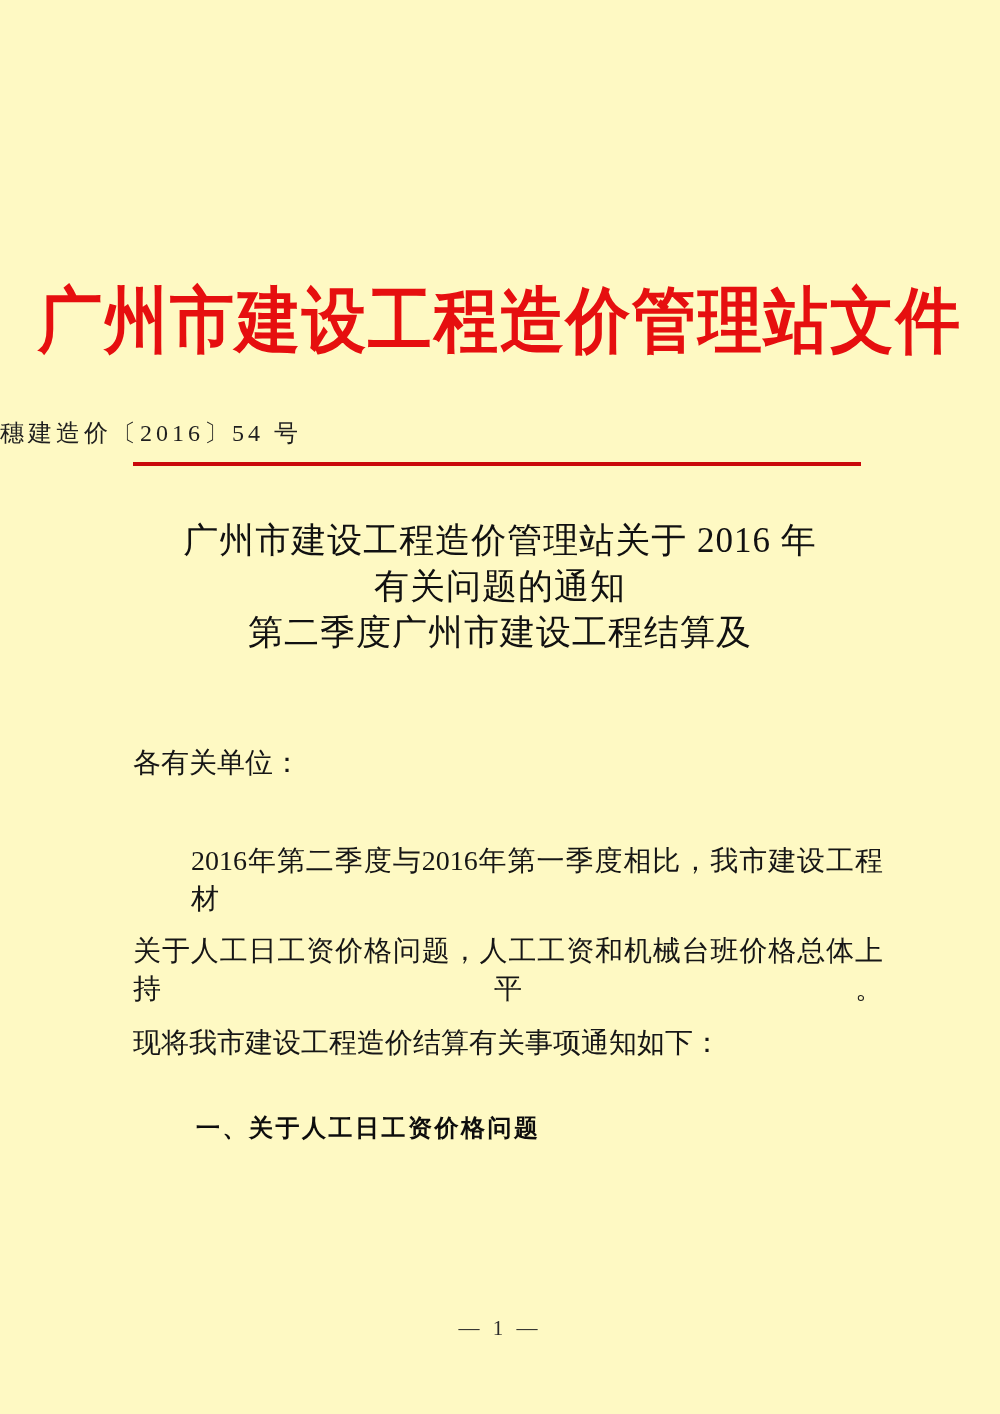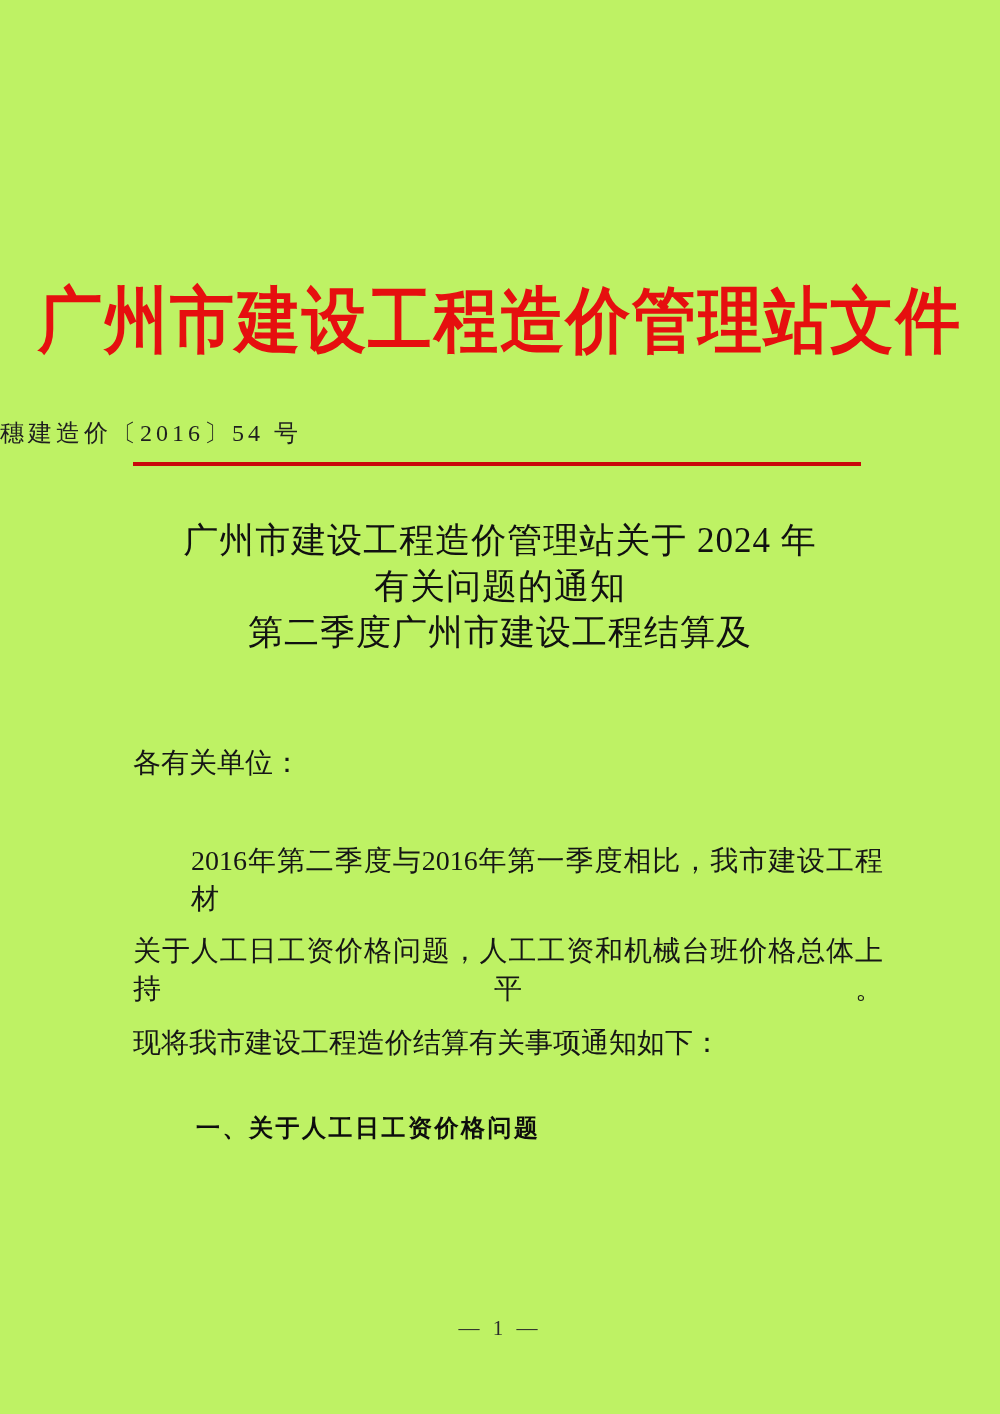--- a/index.html
+++ b/index.html
@@ -4,21 +4,21 @@
 <style>
   html, body {
     margin: 0;
     padding: 0;
     background: #ffffff;
   }
   .page {
     position: relative;
     width: 1000px;
     height: 1414px;
-    background: #bef264;
+    background: #fef9c3;
     overflow: hidden;
     font-family: "Liberation Serif", "DejaVu Serif", serif;
     color: #1a1a1a;
   }
   
   .org-title {
     position: absolute;
     top: 272px;
     left: 0;
     width: 1000px;
@@ -118,21 +118,21 @@
 
 <div class="page">
 
   <div class="org-title">广州市建设工程造价管理站文件</div>
 
   <div class="doc-number">穗建造价〔2016〕54 号</div>
 
   <div class="red-rule"></div>
 
   <div class="notice-title">
-    <div class="t-line">广州市建设工程造价管理站关于 2024 年</div>
+    <div class="t-line">广州市建设工程造价管理站关于 2016 年</div>
     <div class="t-line">有关问题的通知</div>
     <div class="t-line">第二季度广州市建设工程结算及</div>
   </div>
 
   <div class="content salutation" style="position:absolute;">各有关单位：</div>
 
   <div class="content para-line para-1 fill-line" style="position:absolute;">2016年第二季度与2016年第一季度相比，我市建设工程材</div>
 
   <div class="content para-line para-2 fill-line" style="position:absolute;">关于人工日工资价格问题，人工工资和机械台班价格总体上持平。</div>
 

